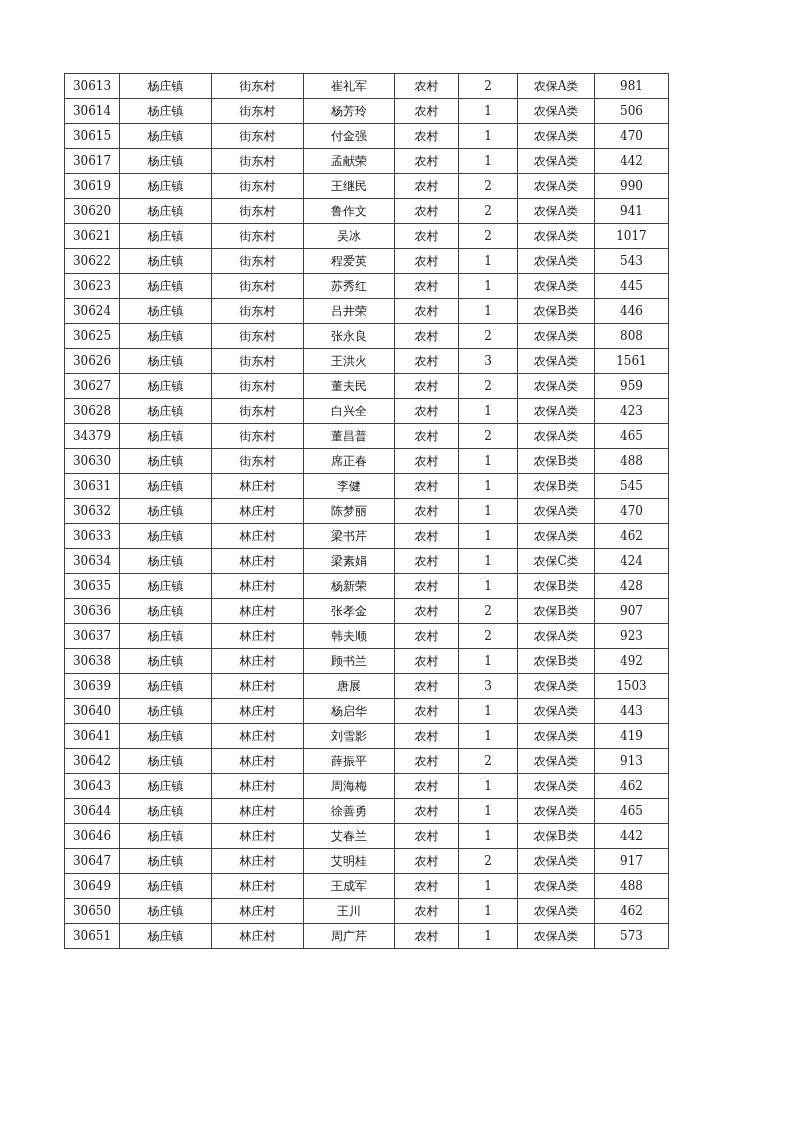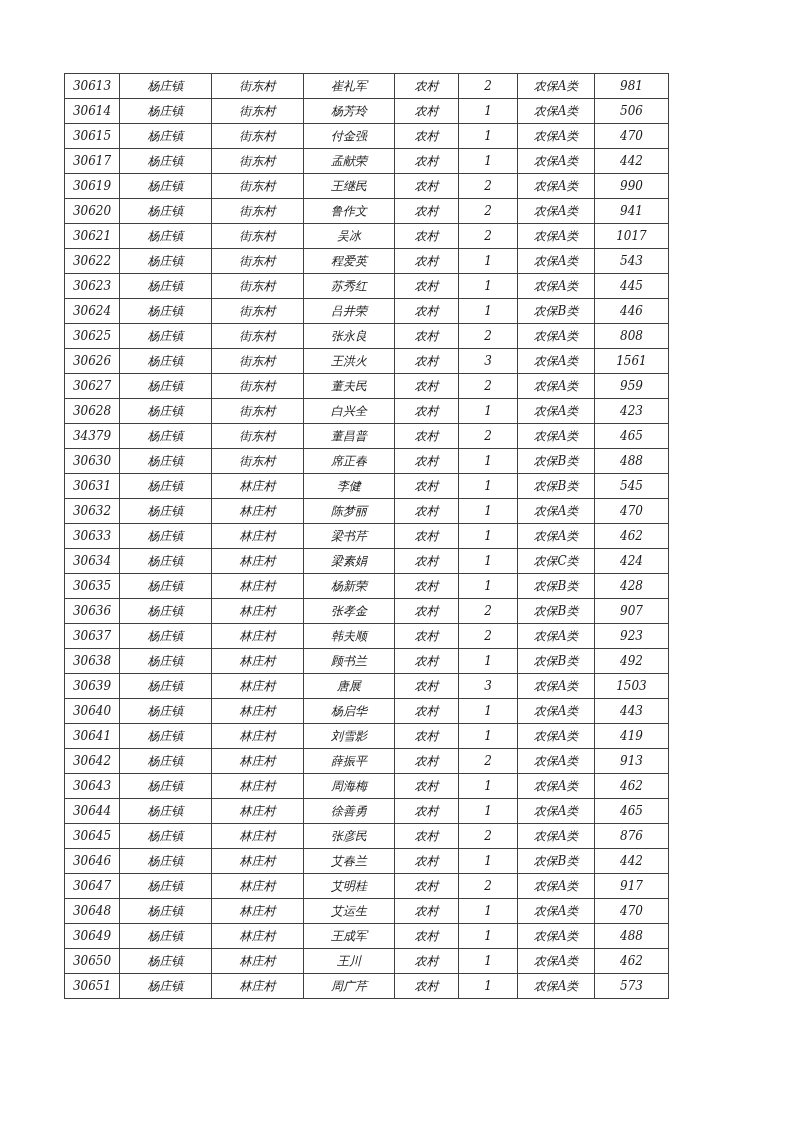--- a/index.html
+++ b/index.html
@@ -7,21 +7,20 @@
     padding: 0;
     background: #ffffff;
   }
   .page {
     position: relative;
     width: 793px;
     height: 1122px;
     background: #ffffff;
     overflow: hidden;
     font-family: "DejaVu Serif", serif;
-    font-style: italic;
   }
   table.data-table {
     position: absolute;
     left: 64px;
     top: 73px;
     border-collapse: collapse;
     table-layout: fixed;
   }
   table.data-table td {
     border: 1px solid #404040;
@@ -353,58 +352,38 @@
           <td>30644</td>
           <td>杨庄镇</td>
           <td>林庄村</td>
           <td>徐善勇</td>
           <td>农村</td>
           <td>1</td>
           <td>农保A类</td>
           <td>465</td>
         </tr>
         <tr>
-          <td>30645</td>
-          <td>杨庄镇</td>
-          <td>林庄村</td>
-          <td>张彦民</td>
-          <td>农村</td>
-          <td>2</td>
-          <td>农保A类</td>
-          <td>876</td>
-        </tr>
-        <tr>
           <td>30646</td>
           <td>杨庄镇</td>
           <td>林庄村</td>
           <td>艾春兰</td>
           <td>农村</td>
           <td>1</td>
           <td>农保B类</td>
           <td>442</td>
         </tr>
         <tr>
           <td>30647</td>
           <td>杨庄镇</td>
           <td>林庄村</td>
           <td>艾明桂</td>
           <td>农村</td>
           <td>2</td>
           <td>农保A类</td>
           <td>917</td>
-        </tr>
-        <tr>
-          <td>30648</td>
-          <td>杨庄镇</td>
-          <td>林庄村</td>
-          <td>艾运生</td>
-          <td>农村</td>
-          <td>1</td>
-          <td>农保A类</td>
-          <td>470</td>
         </tr>
         <tr>
           <td>30649</td>
           <td>杨庄镇</td>
           <td>林庄村</td>
           <td>王成军</td>
           <td>农村</td>
           <td>1</td>
           <td>农保A类</td>
           <td>488</td>

